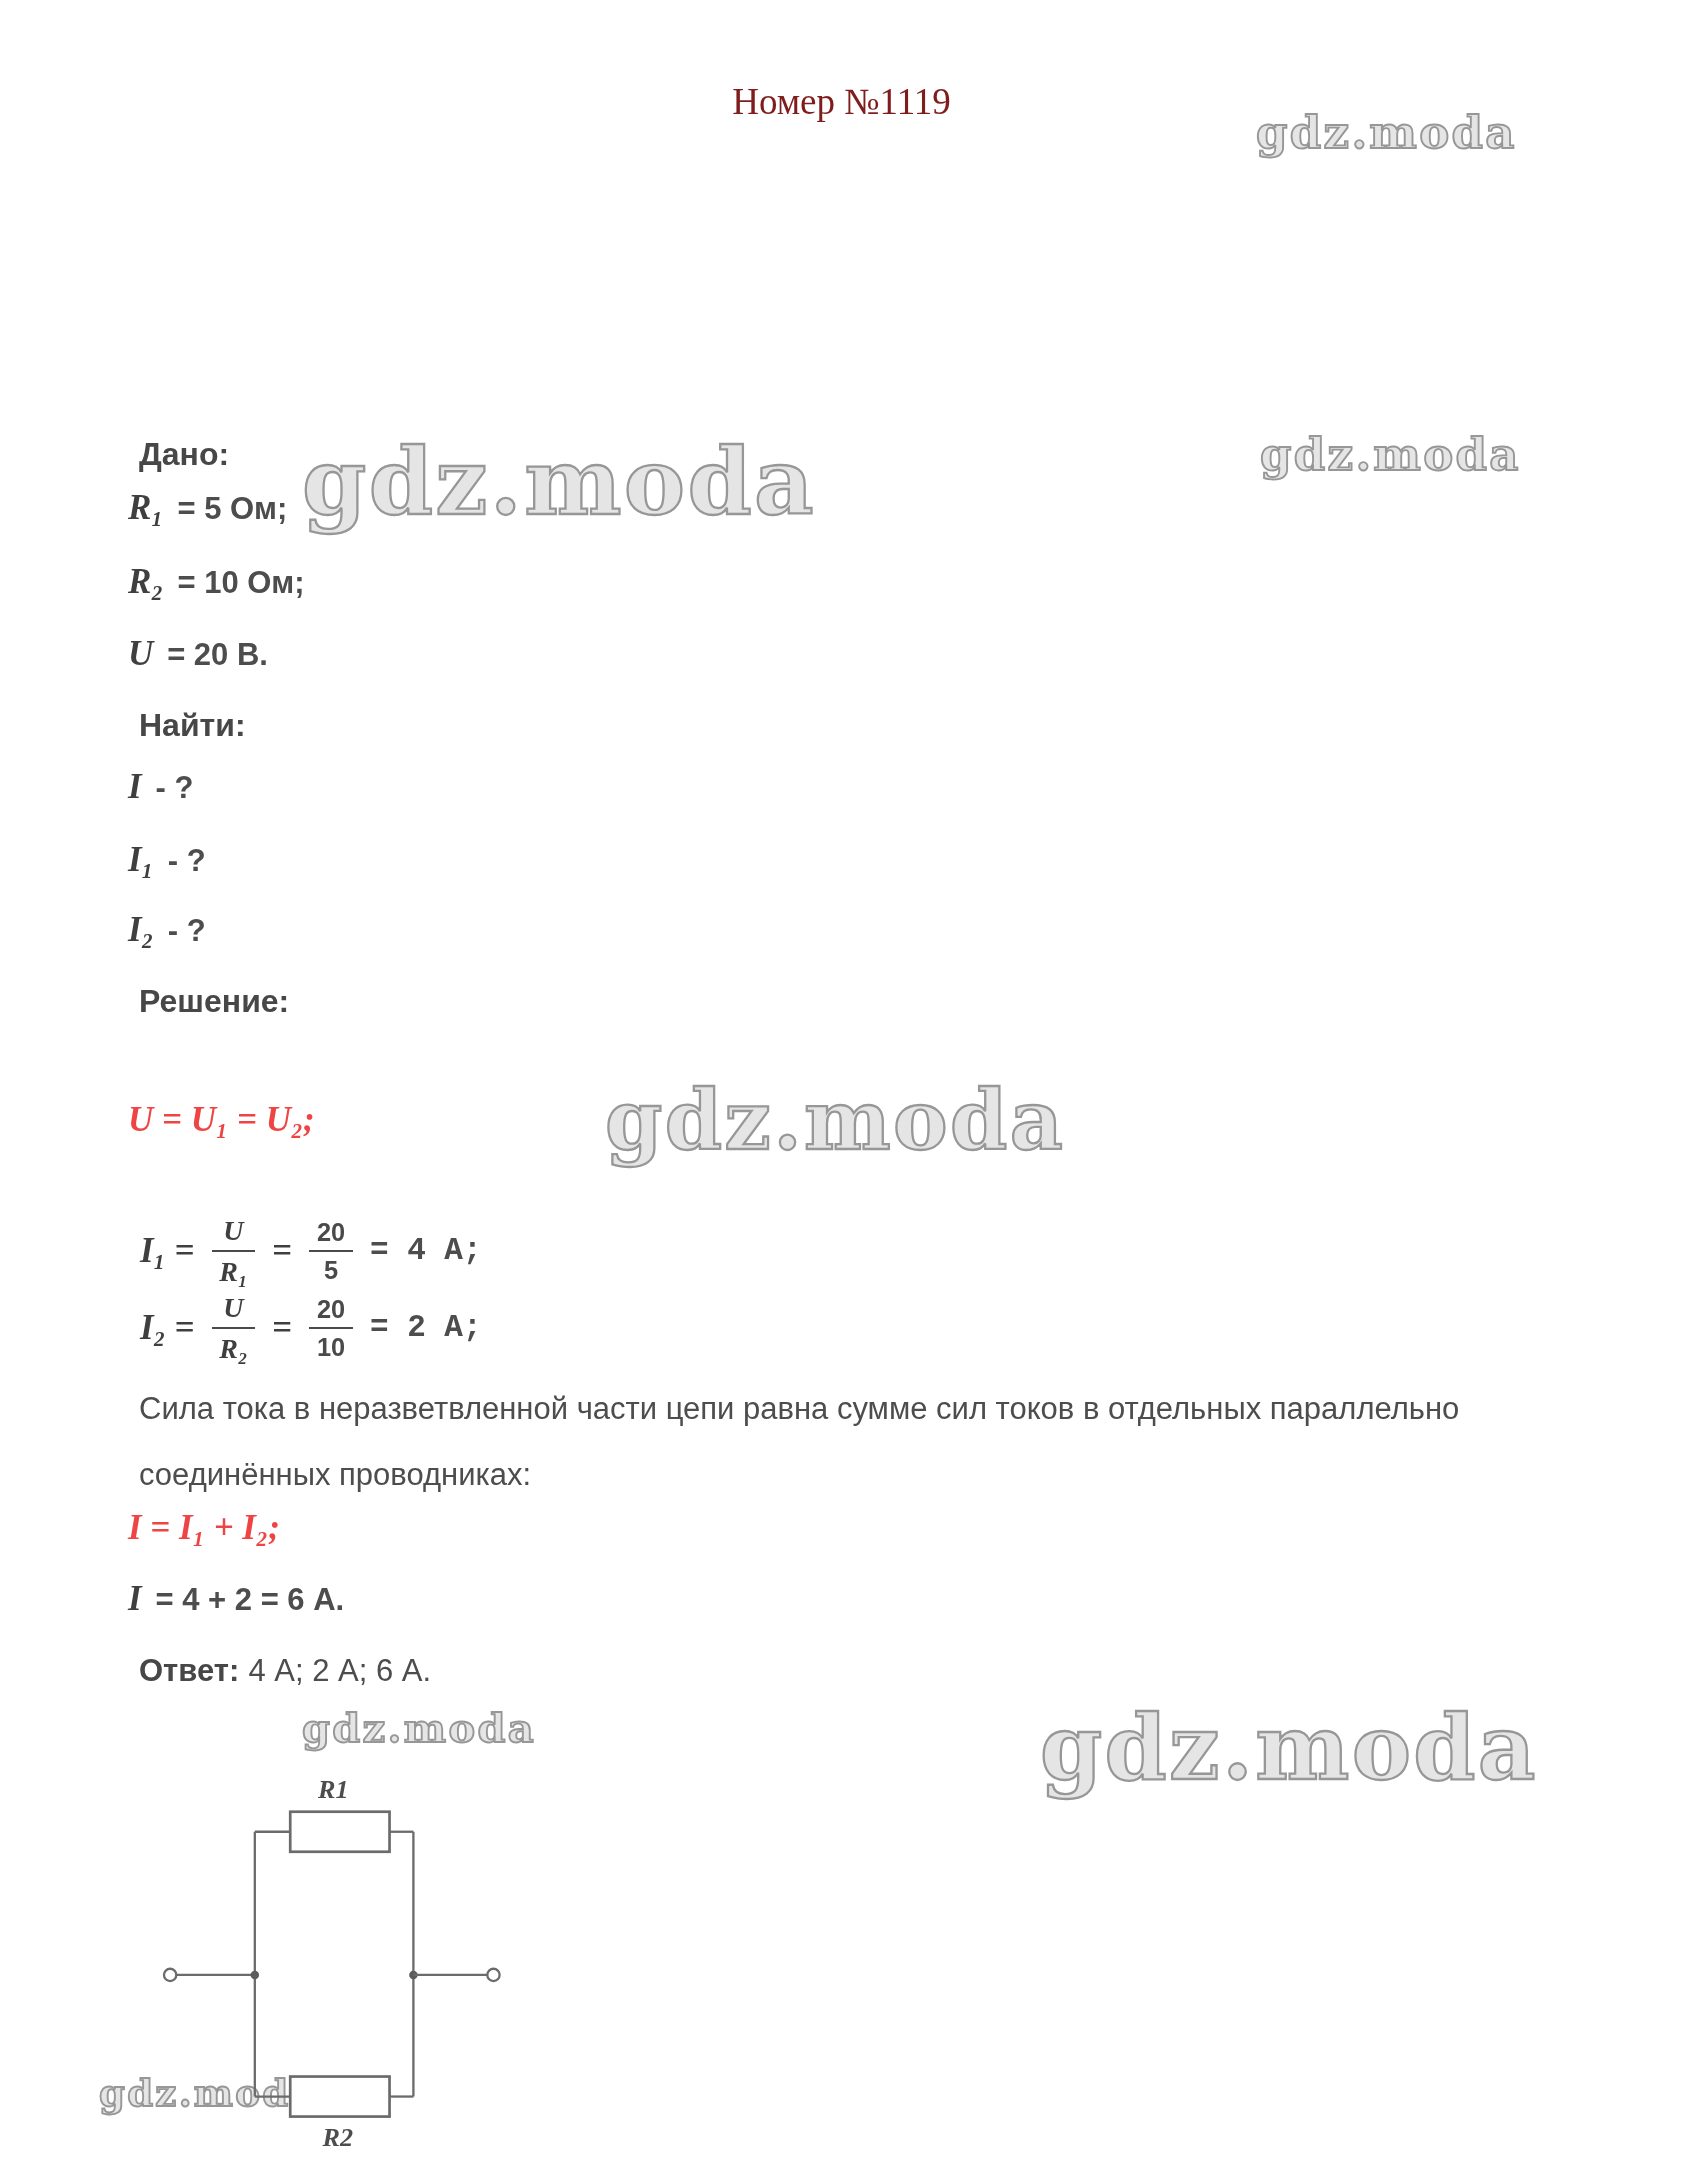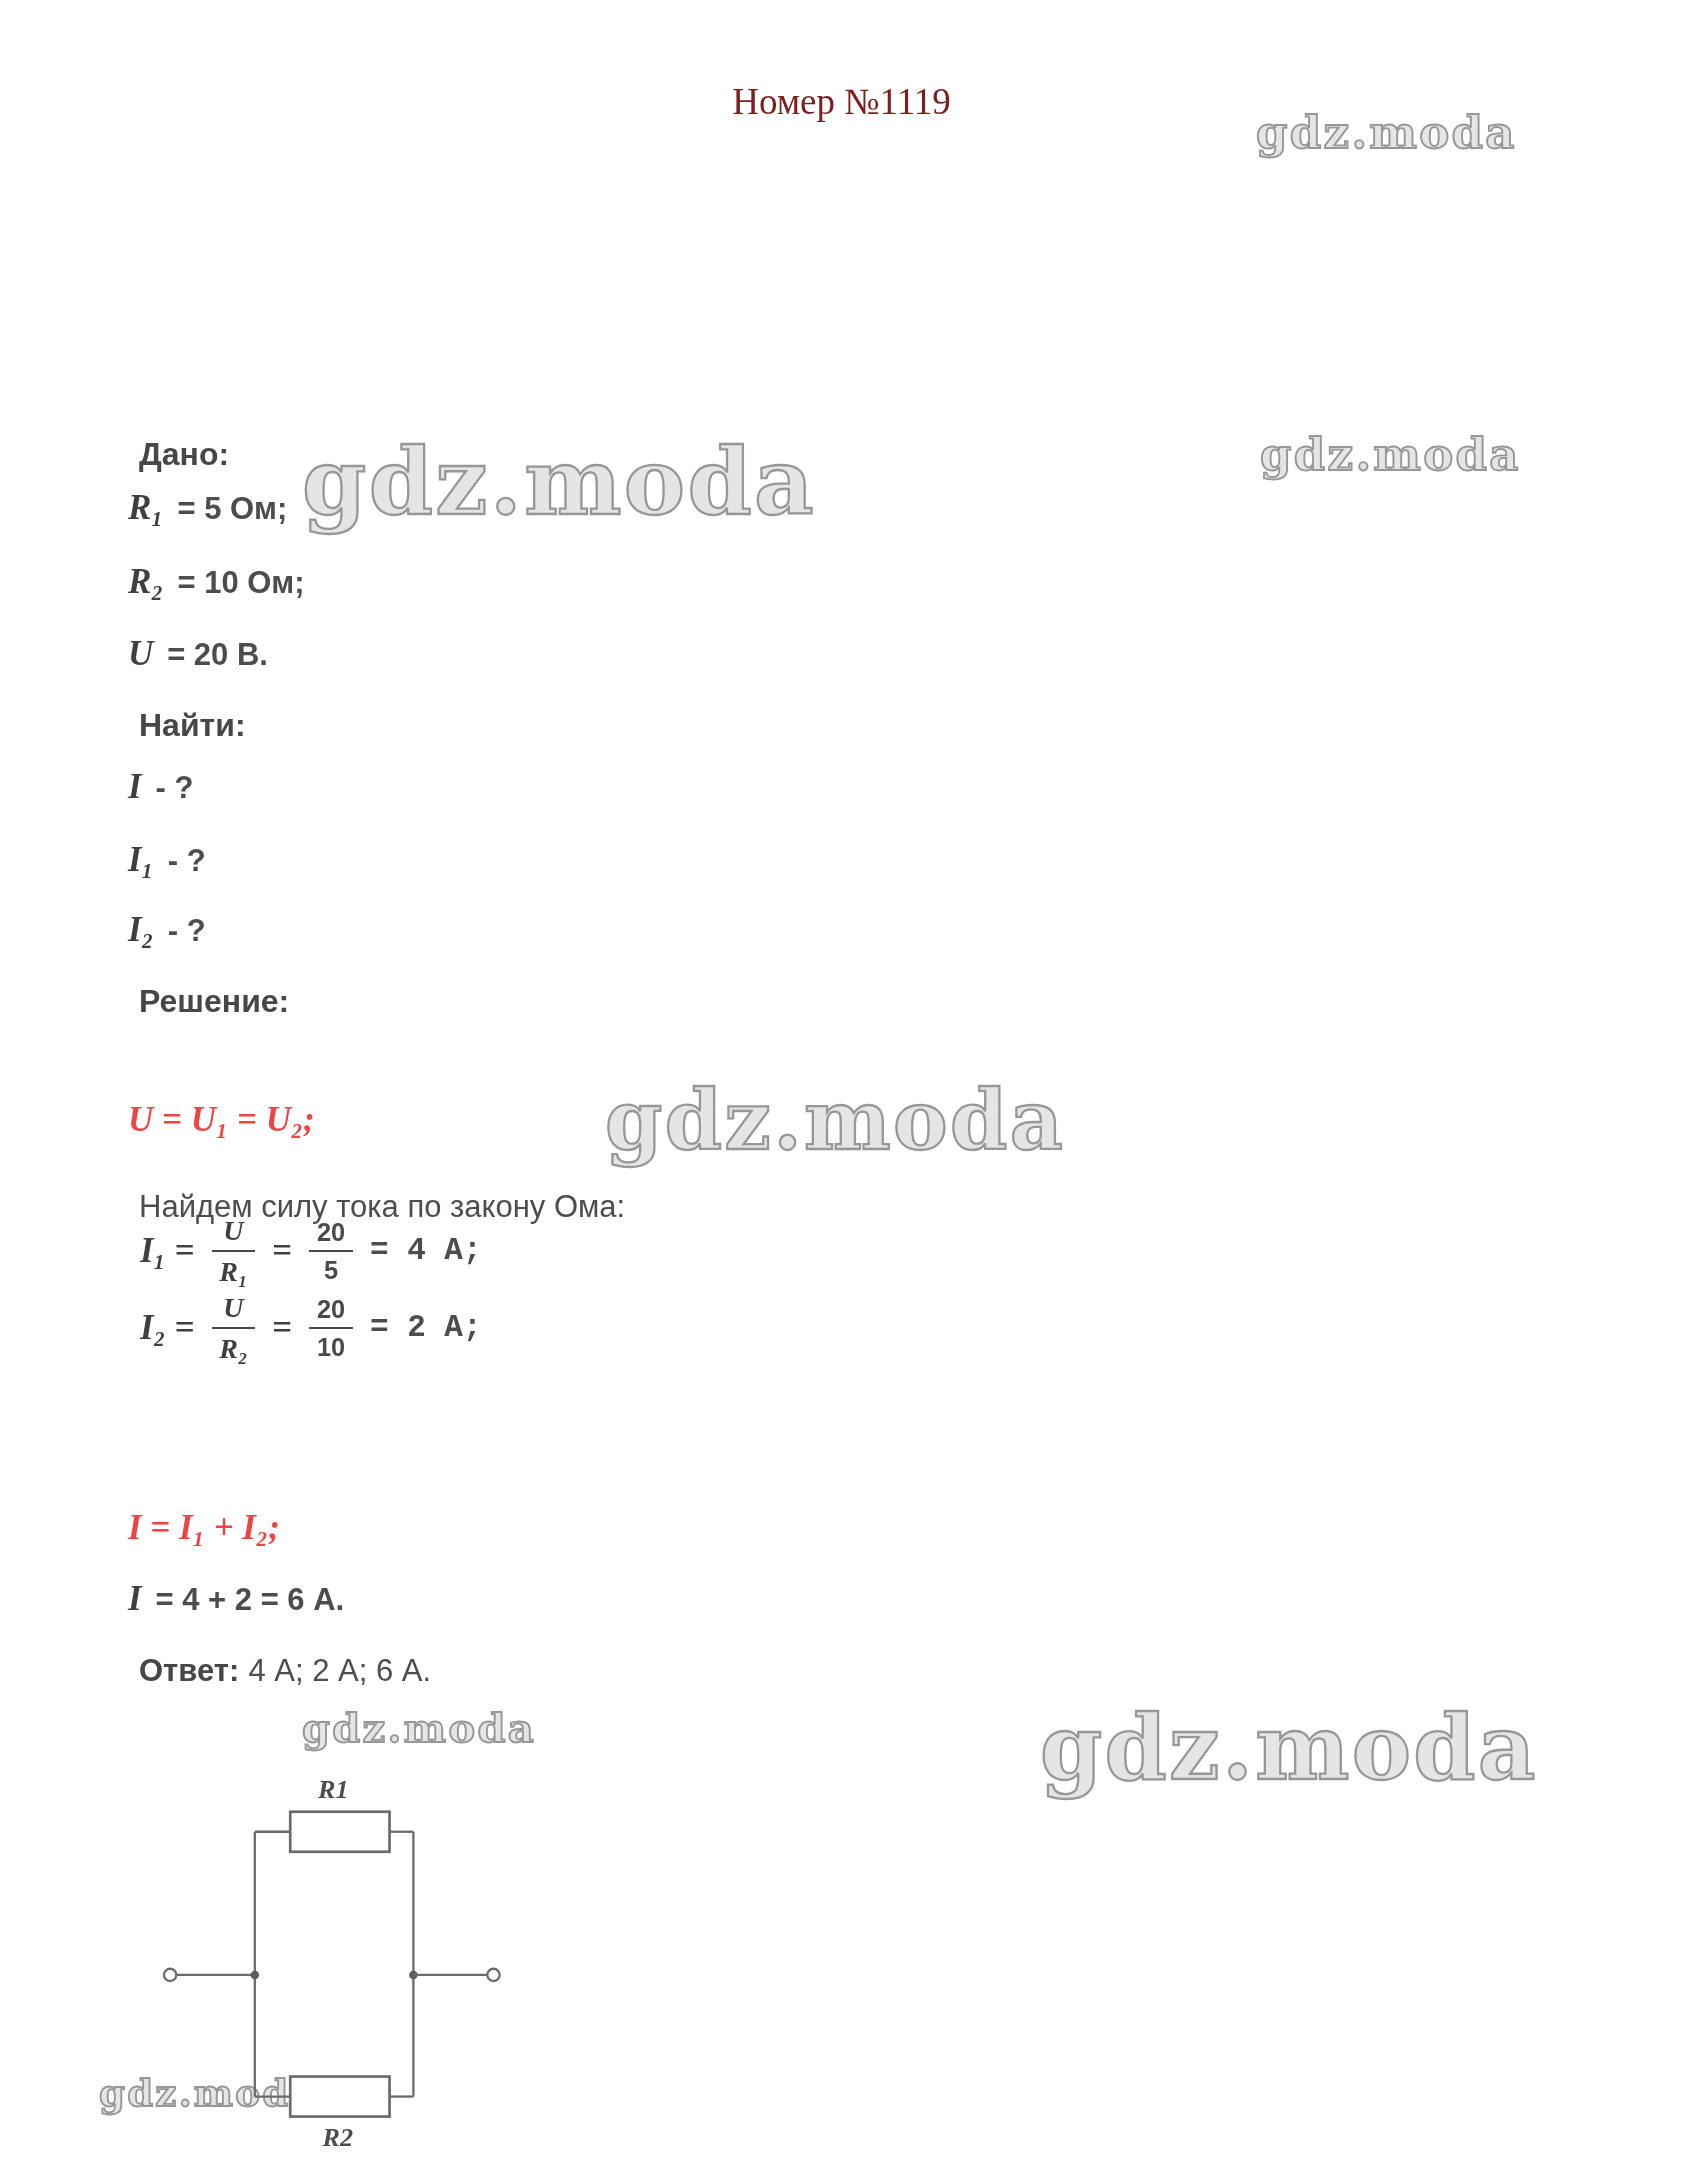--- a/index.html
+++ b/index.html
@@ -193,21 +193,20 @@
     <span class="mrest">- ?</span>
   </div>
 
   <div class="seclabel" style="top:983px">Решение:</div>
 
 
   <div class="mathline" style="top:1100px">
     <span class="mfull">U = U₁ = U₂;</span>
   </div>
 
-  <div class="para" style="top:1174px; width:1487px">Найдем силу тока по закону Ома:</div>
 
   <div class="eq" style="top:1216px">
     <span class="mvar">I₁ =</span>
     <span class="frac">
       <span class="num fvar">U</span>
       <span class="den fvar">R₁</span>
     </span>
     <span class="meq">=</span>
     <span class="frac">
       <span class="num fnum">20</span>
@@ -223,20 +222,21 @@
       <span class="den fvar">R₂</span>
     </span>
     <span class="meq">=</span>
     <span class="frac">
       <span class="num fnum">20</span>
       <span class="den fnum">10</span>
     </span>
     <span class="result">= 2 А;</span>
   </div>
 
+  <div class="para" style="top:1376px; width:1479px">Сила тока в неразветвленной части цепи равна сумме сил токов в отдельных параллельно соединённых проводниках:</div>
 
   <div class="mathline" style="top:1508px">
     <span class="mfull">I = I₁ + I₂;</span>
   </div>
 
   <div class="mathline" style="top:1579px">
     <span class="mvar">I</span>
     <span class="mrest">= 4 + 2 = 6 А.</span>
   </div>
 

